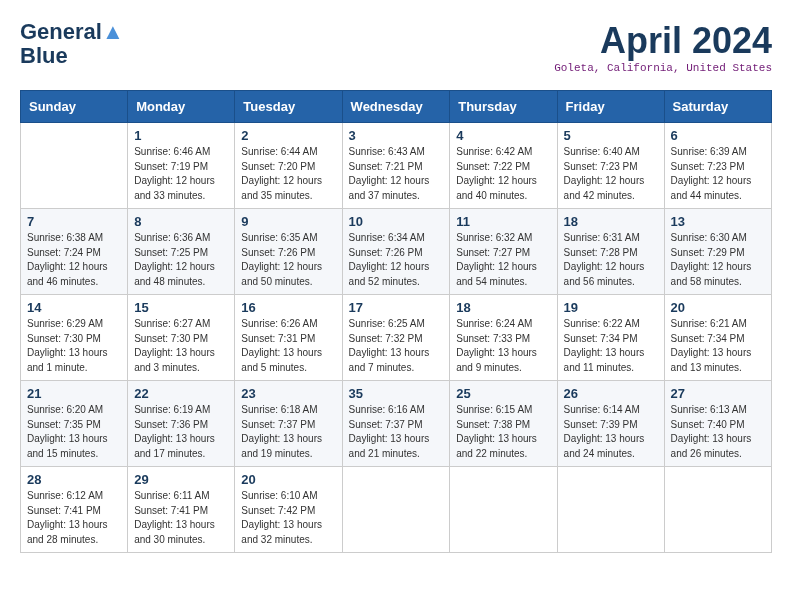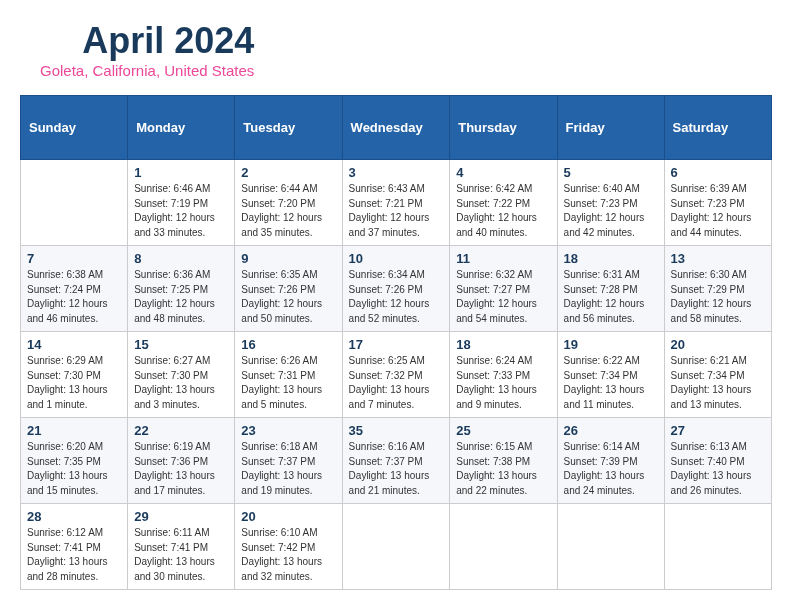--- a/index.html
+++ b/index.html
@@ -32,34 +32,35 @@
     .title-block {
       text-align: right;
       margin-left: 20px;
     }
     .month-title {
       font-size: 36px;
       font-weight: bold;
       color: #1a3a5c;
     }
     .location {
-      font-size: 15px;
-      color: #ec4899;
+      font-size: 11px;
+      color: #701a75;
+      font-family: Liberation Mono, monospace;
     }
     .calendar {
       width: 100%;
       border-collapse: collapse;
       border: 1px solid #ccc;
     }
     .calendar th {
       background: #2563a8;
       color: #fff;
       font-size: 13px;
       font-weight: bold;
-      padding: 24px 8px;
+      padding: 8px 8px;
       text-align: left;
       border: 1px solid #1a4f8a;
     }
     .calendar td {
       vertical-align: top;
       border: 1px solid #ccc;
       padding: 5px 6px;
       font-size: 10.5px;
       color: #333;
       width: 108px;
@@ -79,20 +80,27 @@
       font-size: 10px;
       color: #333;
       line-height: 1.45;
     }
     .empty { background: #fff !important; }
   </style>
 </head>
 <body>
 
 <div class="header">
+  <div class="logo">
+    <div>
+      <div class="logo-text">
+        General<span>▲</span><br>Blue
+      </div>
+    </div>
+  </div>
   <div class="title-block">
     <div class="month-title">April 2024</div>
     <div class="location">Goleta, California, United States</div>
   </div>
 </div>
 
 <table class="calendar">
   <thead>
     <tr id="weekday-header">
         <th>Sunday</th>

